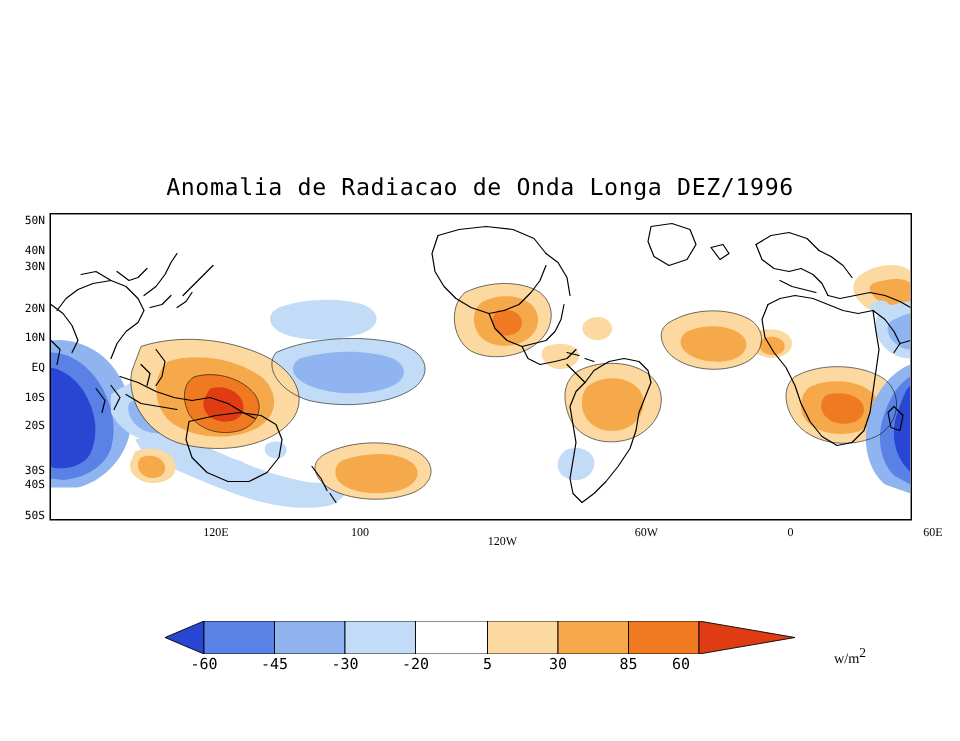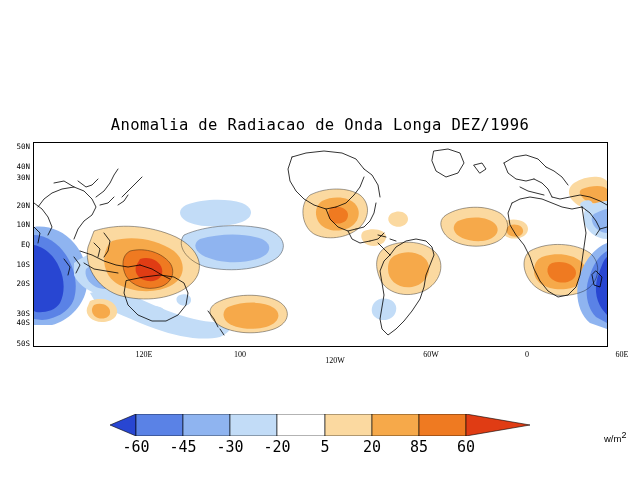--- a/index.html
+++ b/index.html
@@ -35,26 +35,25 @@
   .xlab{
     position:absolute;text-align:center;width:44px;
     font-size:8px;color:#000;font-family:Liberation Serif, serif;
   }
 
   
   #colorbar-wrap{position:absolute;left:110px;top:414px;width:420px;height:22px;}
   #cb-svg{display:block;}
   .cb-tick{
     position:absolute;top:24px;width:40px;text-align:center;
-    font-size:15px;color:#000;font-family:"DejaVu Sans Mono", monospace;
+    font-size:10px;color:#000;font-family:"DejaVu Sans Mono", monospace;
   }
   #cb-units{
     position:absolute;left:556px;top:430px;font-size:9.5px;color:#000;
-    font-family:Liberation Sans, sans-serif;
-    margin-left:48px;
+    font-family:Liberation Serif, serif;
   }
   #cb-units sup{font-size:9px;vertical-align:super;}
 </style>
 </head>
 <body>
 
 <div id="root">
 
   <div class="subtitle">Anomalia de Radiacao de Onda Longa DEZ/1996</div>
 
@@ -241,22 +240,22 @@
       <rect x="215" y="0" width="47" height="22" fill="#fbd9a0" stroke="#000" stroke-width="0.6"></rect>
       <rect x="262" y="0" width="47" height="22" fill="#f6a94a" stroke="#000" stroke-width="0.6"></rect>
       <rect x="309" y="0" width="47" height="22" fill="#ef7a21" stroke="#000" stroke-width="0.6"></rect>
       <polygon points="420,11 356,0 356,22" fill="#e03c14" stroke="#000" stroke-width="0.6"></polygon>
     </svg>
     <div class="cb-tick" style="left:6px">-60</div>
     <div class="cb-tick" style="left:53px">-45</div>
     <div class="cb-tick" style="left:100px">-30</div>
     <div class="cb-tick" style="left:147px">-20</div>
     <div class="cb-tick" style="left:195px">5</div>
-    <div class="cb-tick" style="left:242px">20</div>
+    <div class="cb-tick" style="left:242px">30</div>
     <div class="cb-tick" style="left:289px">85</div>
-    <div class="cb-tick" style="left:336px">60</div>
+    <div class="cb-tick" style="left:324px">60</div>
   </div>
 
   <div id="cb-units">
     <span>w/m</span><sup>2</sup>
   </div>
 
 </div>
 
 </body></html>

